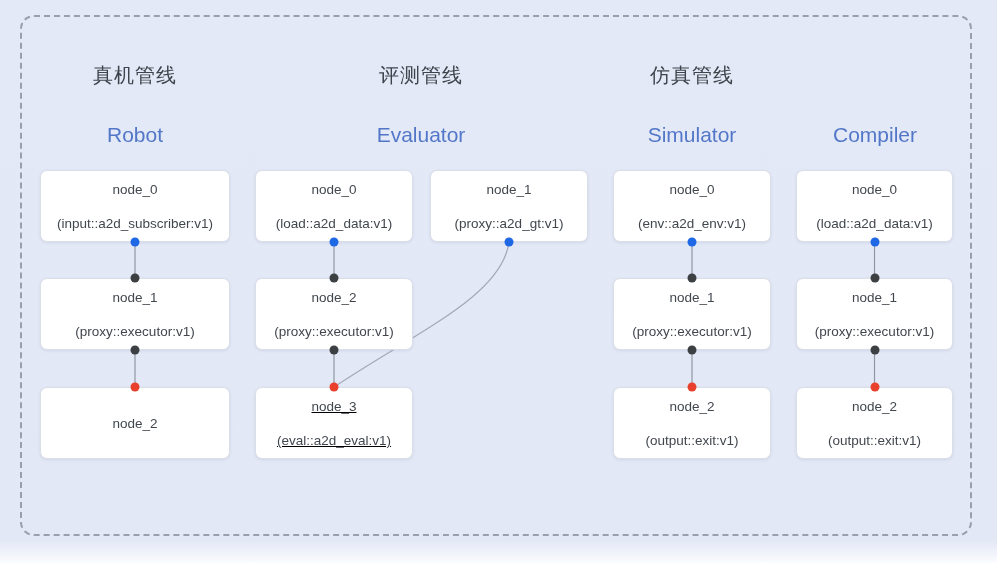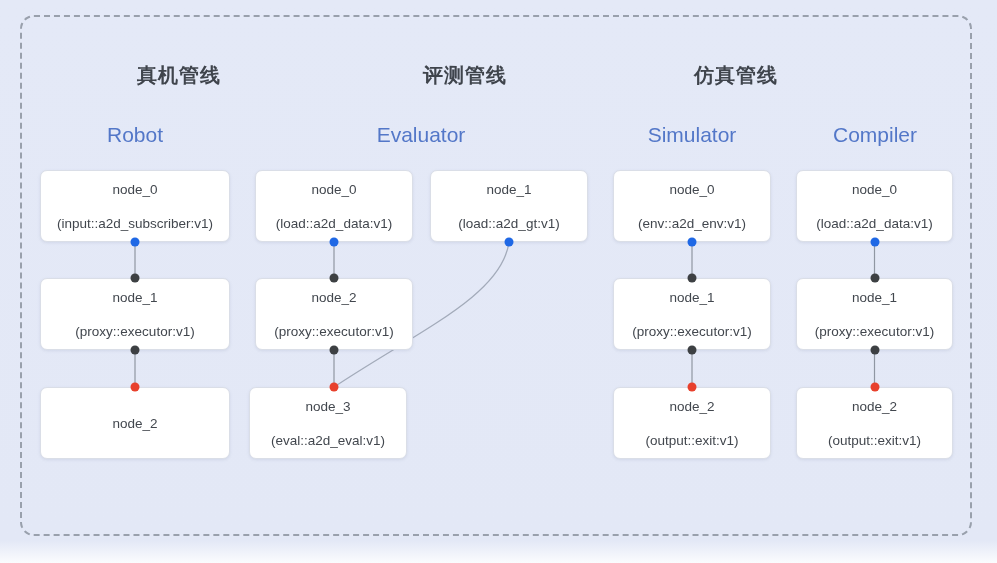--- a/index.html
+++ b/index.html
@@ -13,22 +13,22 @@
   .frame{
     position:absolute;left:20px;top:15px;width:952px;height:521px;
     box-sizing:border-box;
     border:2px dashed #99a0ac;
     border-radius:14px;
     z-index:0;
   }
   svg.edges{position:absolute;left:0;top:0;width:997px;height:563px;z-index:1;}
   .title-zh{
     position:absolute;top:62px;transform:translateX(-50%);
-    font-size:20px;font-weight:700;color:#3f444c;letter-spacing:1px;
-    white-space:nowrap;z-index:2;margin-left:44px;
+    font-size:20px;font-weight:400;color:#3f444c;letter-spacing:1px;
+    white-space:nowrap;z-index:2;
   }
   .title-en{
     position:absolute;top:123px;transform:translateX(-50%);
     font-size:21px;font-weight:400;color:#5377c8;
     white-space:nowrap;z-index:2;
   }
   .node{
     position:absolute;height:72px;box-sizing:border-box;
     background:#ffffff;
     border:1px solid #dadee7;border-radius:7px;
@@ -79,30 +79,30 @@
     <div class="dot" style="left: 135px; top: 387px; background: rgb(232, 64, 44);"></div>
     <div class="title-zh" style="left: 421px;">评测管线</div>
     <div class="title-en" style="left: 421px;">Evaluator</div>
     <div class="node" style="left: 255px; top: 170px; width: 158px;">
       <div class="name">node_0</div>
       <div class="type">(load::a2d_data:v1)</div>
     </div>
     <div class="dot" style="left: 334px; top: 242px; background: rgb(31, 104, 229);"></div>
     <div class="node" style="left: 430px; top: 170px; width: 158px;">
       <div class="name">node_1</div>
-      <div class="type">(load::a2d_gt:v1)</div>
+      <div class="type">(proxy::a2d_gt:v1)</div>
     </div>
     <div class="dot" style="left: 509px; top: 242px; background: rgb(31, 104, 229);"></div>
     <div class="node" style="left: 255px; top: 278px; width: 158px;">
       <div class="name">node_2</div>
       <div class="type">(proxy::executor:v1)</div>
     </div>
     <div class="dot" style="left: 334px; top: 278px; background: rgb(61, 64, 67);"></div>
     <div class="dot" style="left: 334px; top: 350px; background: rgb(61, 64, 67);"></div>
-    <div class="node" style="left: 249px; top: 387px; width: 158px;">
+    <div class="node" style="left: 255px; top: 387px; width: 158px; text-decoration: underline;">
       <div class="name">node_3</div>
       <div class="type">(eval::a2d_eval:v1)</div>
     </div>
     <div class="dot" style="left: 334px; top: 387px; background: rgb(232, 64, 44);"></div>
     <div class="title-zh" style="left: 692px;">仿真管线</div>
     <div class="title-en" style="left: 692px;">Simulator</div>
     <div class="node" style="left: 613px; top: 170px; width: 158px;">
       <div class="name">node_0</div>
       <div class="type">(env::a2d_env:v1)</div>
     </div>

